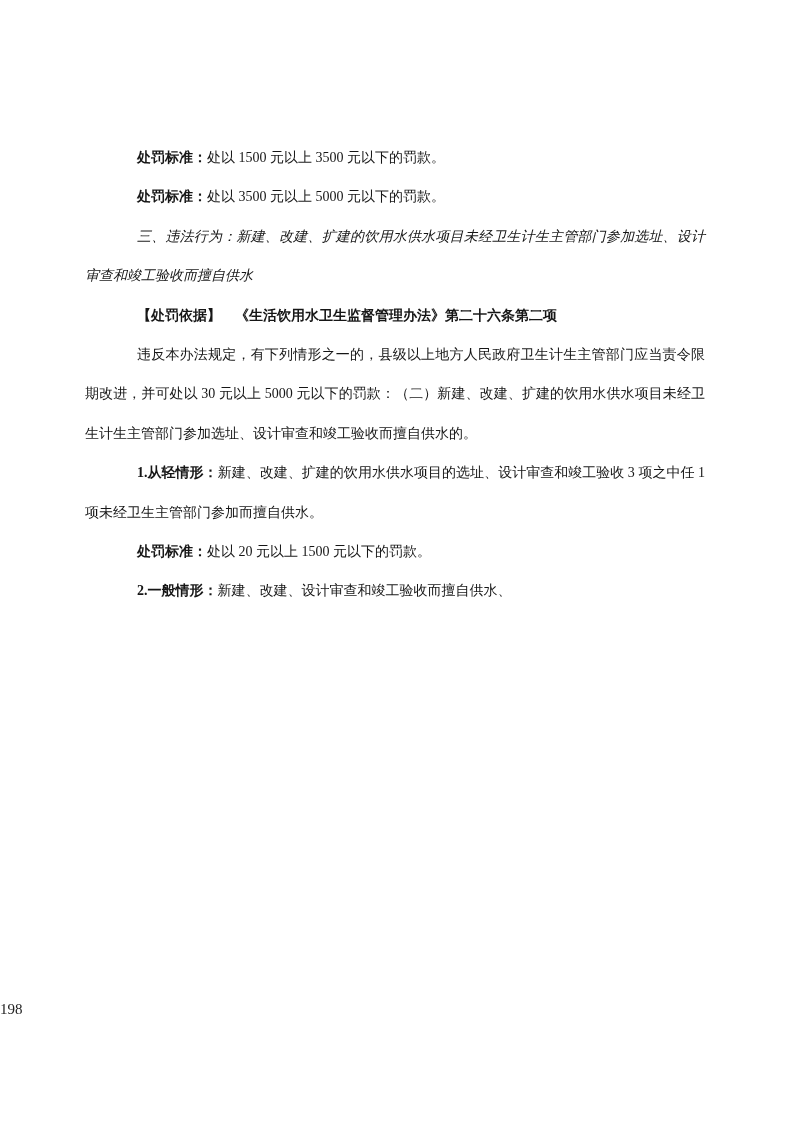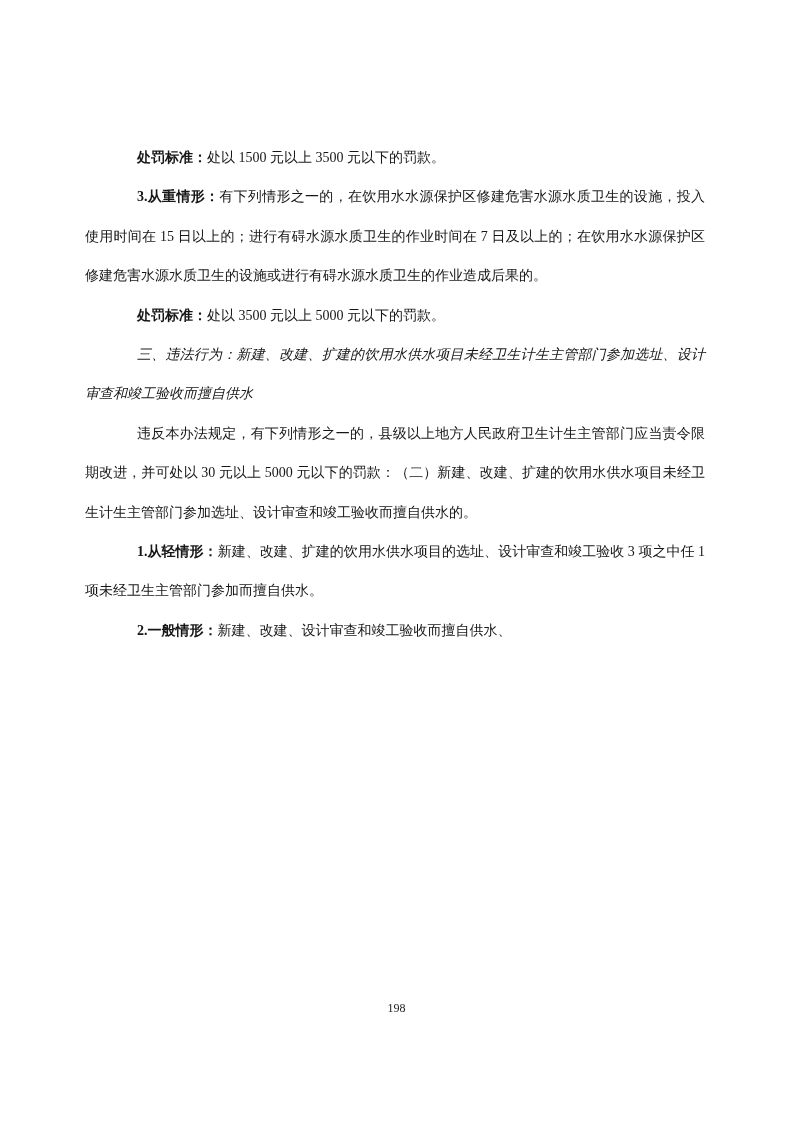--- a/index.html
+++ b/index.html
@@ -38,32 +38,33 @@
   }
   .seg-kai {
     font-style: italic; 
     font-weight: 400;
   }
   .page-number {
     position: absolute;
     top: 1001px;
     left: 0;
     width: 100%;
-    text-align: center;
-    font-size: 12px;
+    text-align: left;
+    font-size: 15px;
     color: #222222;
   }
 </style>
 </head>
 <body>
 
 <div class="doc-page">
   <div class="doc-body">
       <p><span class="seg-bold">处罚标准：</span><span class="seg-normal">处以 1500 元以上 3500 元以下的罚款。</span></p>
-      <p><span class="seg-bold">3.从重情形：</span><span class="seg-normal">有下列情形之一的，在饮用水水源保护区修建危害水源水质卫生的设施，投入使用时间在 15 日以上的；进行有碍水源水质卫生的作业时间在 7 日及以上的；在饮用水水源保护区修建危害水源水质卫生的设施或进行有碍水源水质卫生的作业造成后果的。</span></p>
       <p><span class="seg-bold">处罚标准：</span><span class="seg-normal">处以 3500 元以上 5000 元以下的罚款。</span></p>
       <p><span class="seg-kai">三、违法行为：新建、改建、扩建的饮用水供水项目未经卫生计生主管部门参加选址、设计审查和竣工验收而擅自供水</span></p>
+      <p><span class="seg-bold">【处罚依据】　《生活饮用水卫生监督管理办法》第二十六条第二项</span></p>
       <p><span class="seg-normal">违反本办法规定，有下列情形之一的，县级以上地方人民政府卫生计生主管部门应当责令限期改进，并可处以 30 元以上 5000 元以下的罚款：（二）新建、改建、扩建的饮用水供水项目未经卫生计生主管部门参加选址、设计审查和竣工验收而擅自供水的。</span></p>
       <p><span class="seg-bold">1.从轻情形：</span><span class="seg-normal">新建、改建、扩建的饮用水供水项目的选址、设计审查和竣工验收 3 项之中任 1 项未经卫生主管部门参加而擅自供水。</span></p>
+      <p><span class="seg-bold">处罚标准：</span><span class="seg-normal">处以 20 元以上 1500 元以下的罚款。</span></p>
       <p><span class="seg-bold">2.一般情形：</span><span class="seg-normal">新建、改建、设计审查和竣工验收而擅自供水、</span></p>
     </div>
   <div class="page-number">198</div>
 </div>
 
 </body></html>

